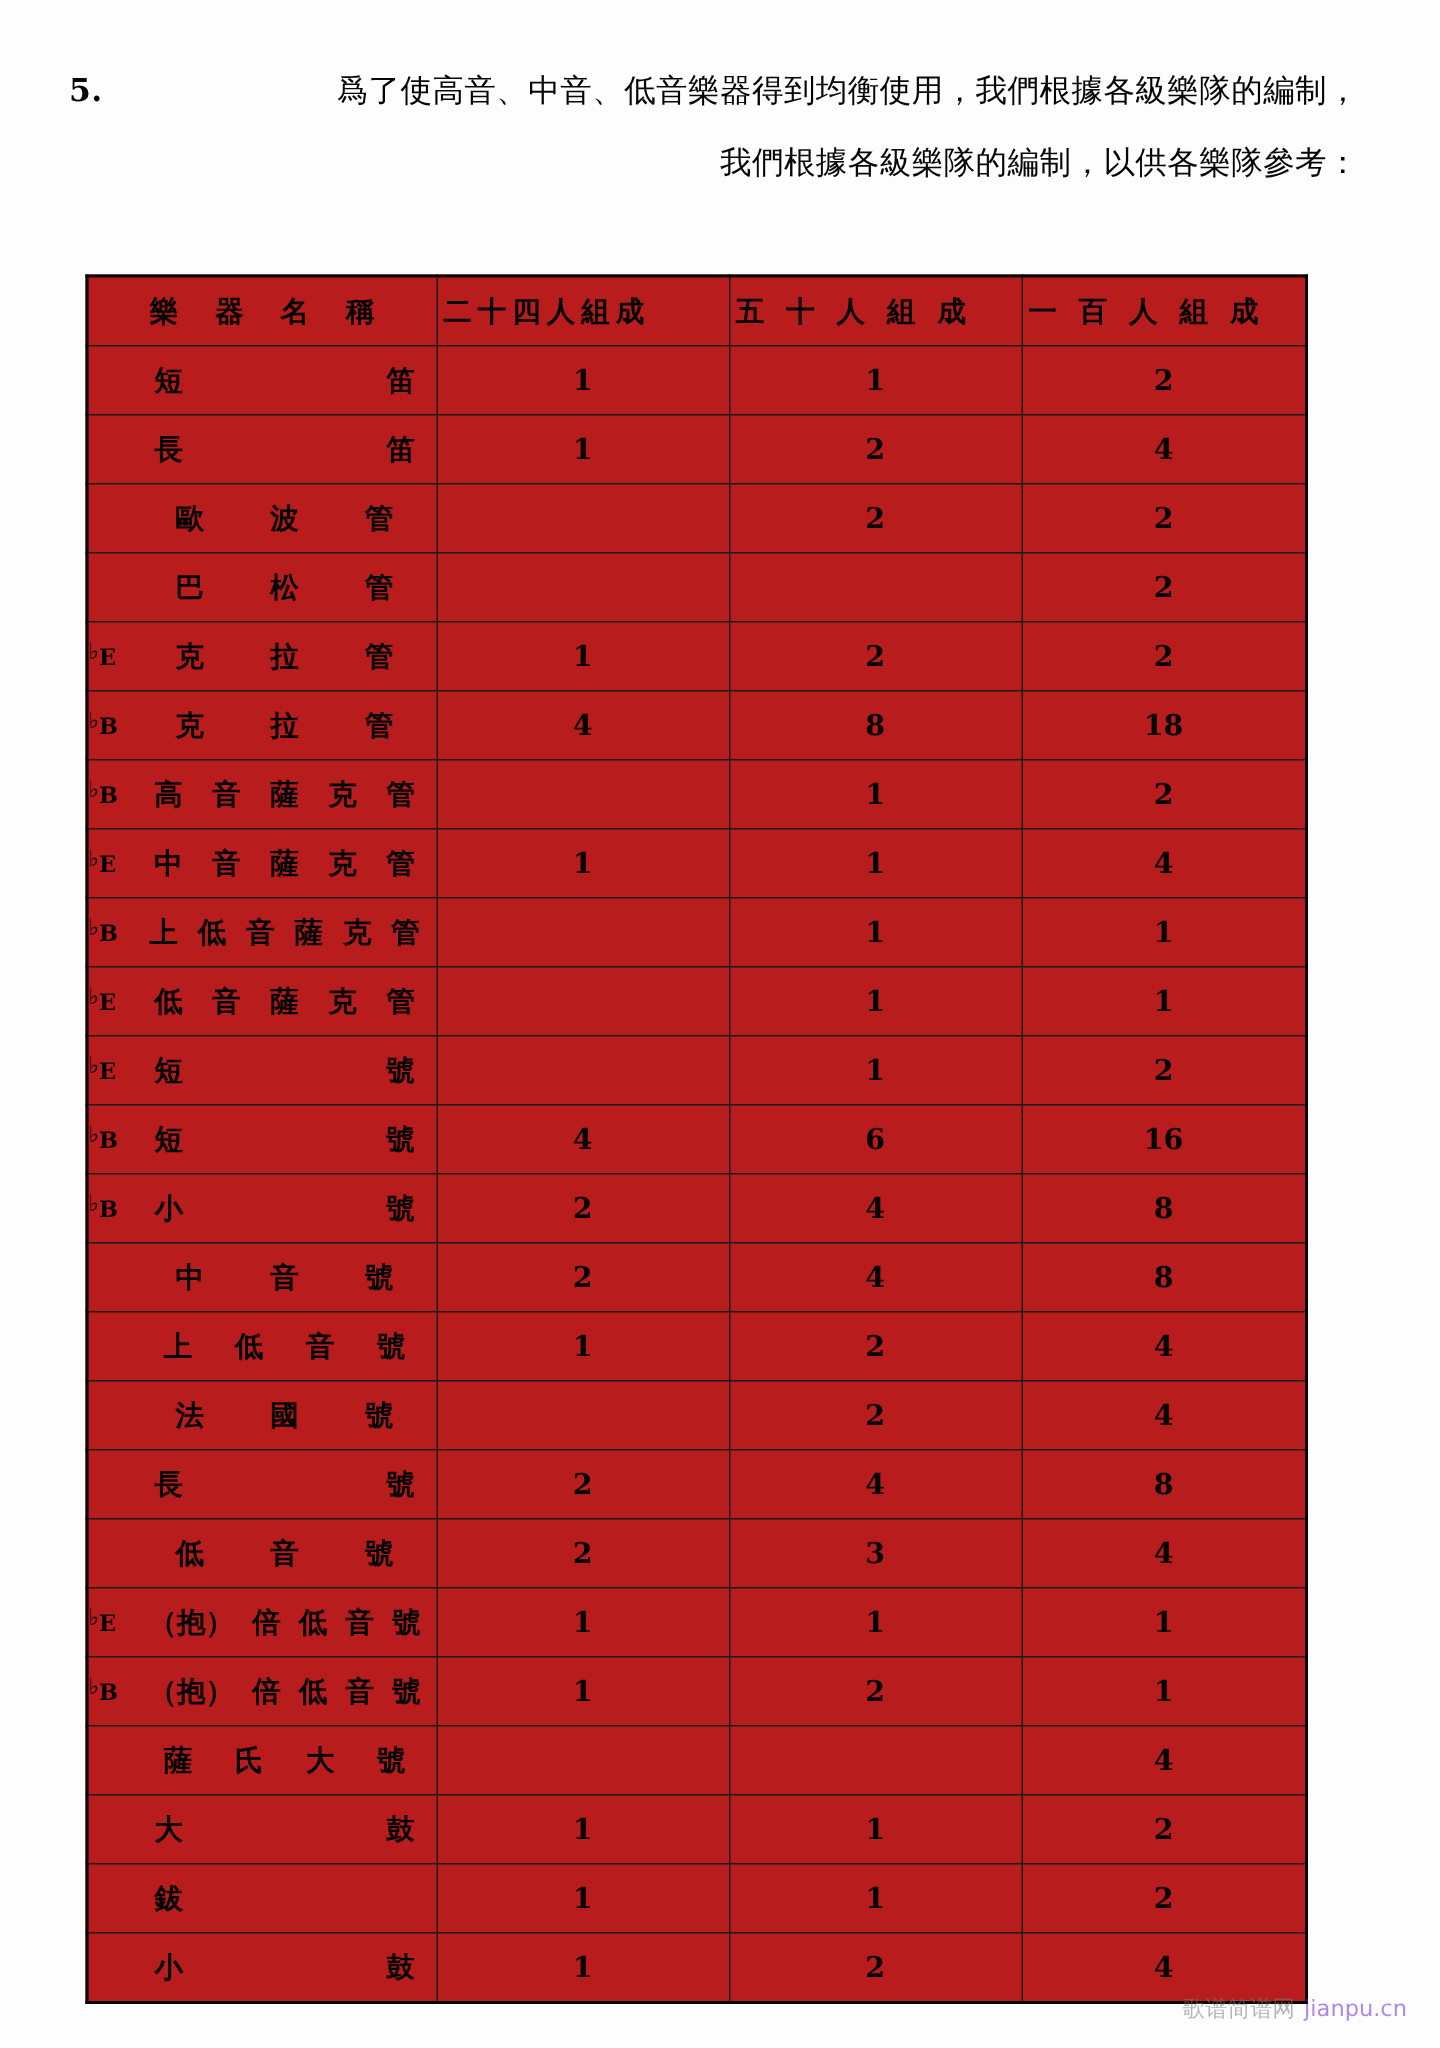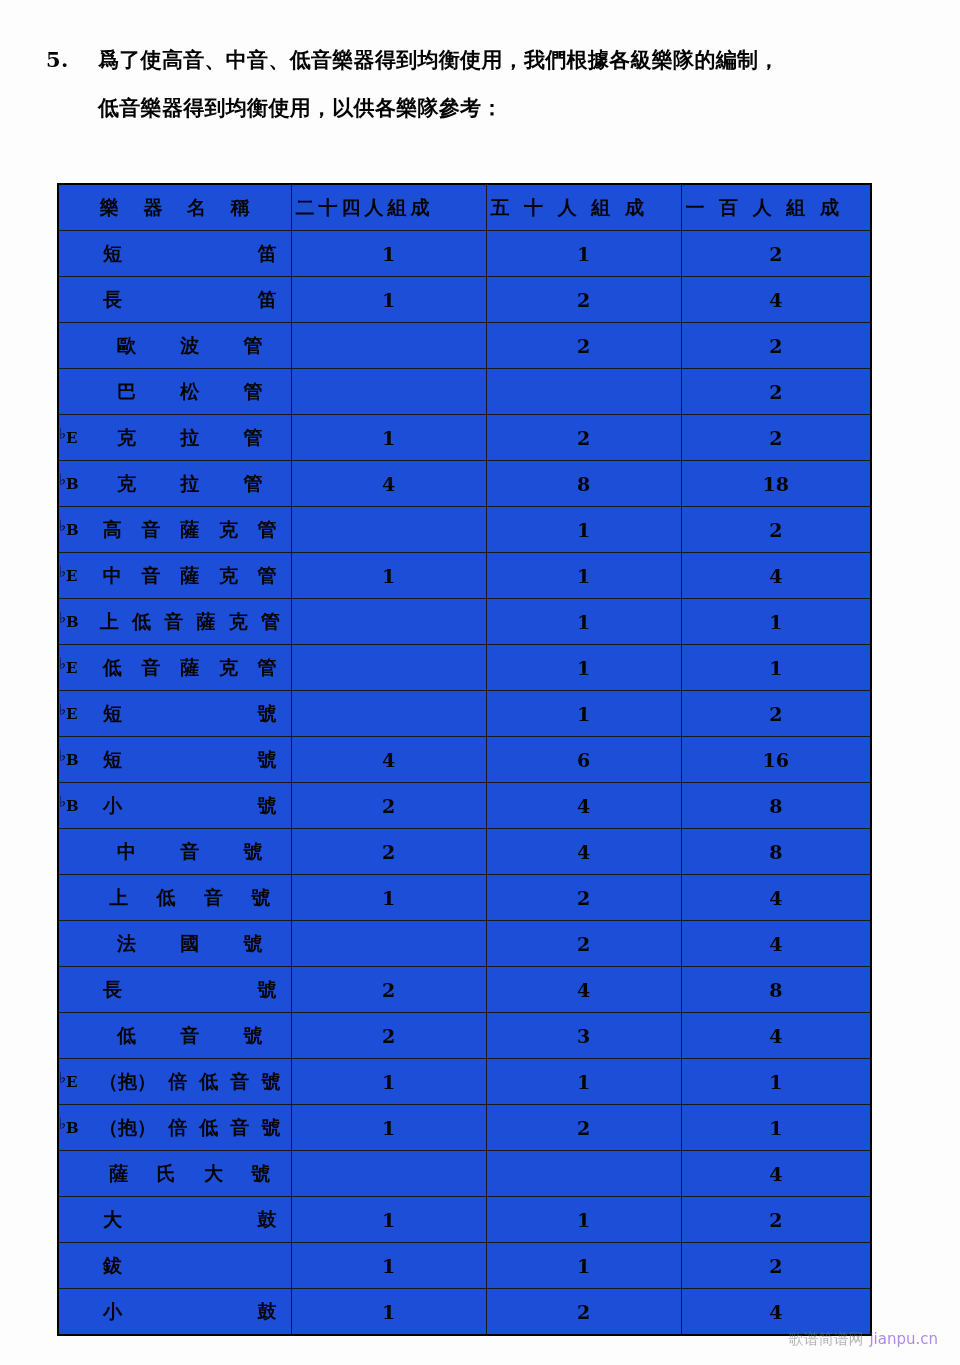--- a/index.html
+++ b/index.html
@@ -36,36 +36,37 @@
   .intro-line.first { margin-bottom: 20px; }
   .intro-num {
     width: 52px;
     flex: 0 0 52px;
     font-size: 21px;
     font-weight: bold;
     font-family: "DejaVu Serif", "Liberation Serif", serif;
   }
   .intro-text {
     flex: 1 1 auto;
-    font-weight: bold;
+    font-weight: normal;
+    text-align: right;
   }
   .intro-line.second .intro-num { width: 52px; flex: 0 0 52px; }
 
   
   .table-wrap {
     position: absolute;
     left: 57px;
     top: 183px;
     width: 813px;
   }
   table.comp {
     border-collapse: collapse;
     width: 813px;
     table-layout: fixed;
-    background: #1d4ed8;
+    background: #b91c1c;
   }
   table.comp col.c-name  { width: 233px; }
   table.comp col.c-v1    { width: 195px; }
   table.comp col.c-v2    { width: 195px; }
   table.comp col.c-v3    { width: 190px; }
 
   table.comp th, table.comp td {
     border: 1px solid #1a1a1a;
     height: 45px;
     padding: 0;
@@ -166,21 +167,21 @@
 
 <div id="page">
 
   <div class="intro">
     <div class="intro-line first">
       <span class="intro-num">5.</span>
       <span class="intro-text">爲了使高音、中音、低音樂器得到均衡使用，我們根據各級樂隊的編制，</span>
     </div>
     <div class="intro-line second">
       <span class="intro-num"></span>
-      <span class="intro-text">低音樂器得到均衡使用，以供各樂隊參考：</span>
+      <span class="intro-text">我們根據各級樂隊的編制，以供各樂隊參考：</span>
     </div>
   </div>
 
   <div class="table-wrap">
     <table class="comp">
       <colgroup>
         <col class="c-name">
           <col class="c-v1">
           <col class="c-v2">
           <col class="c-v3">

